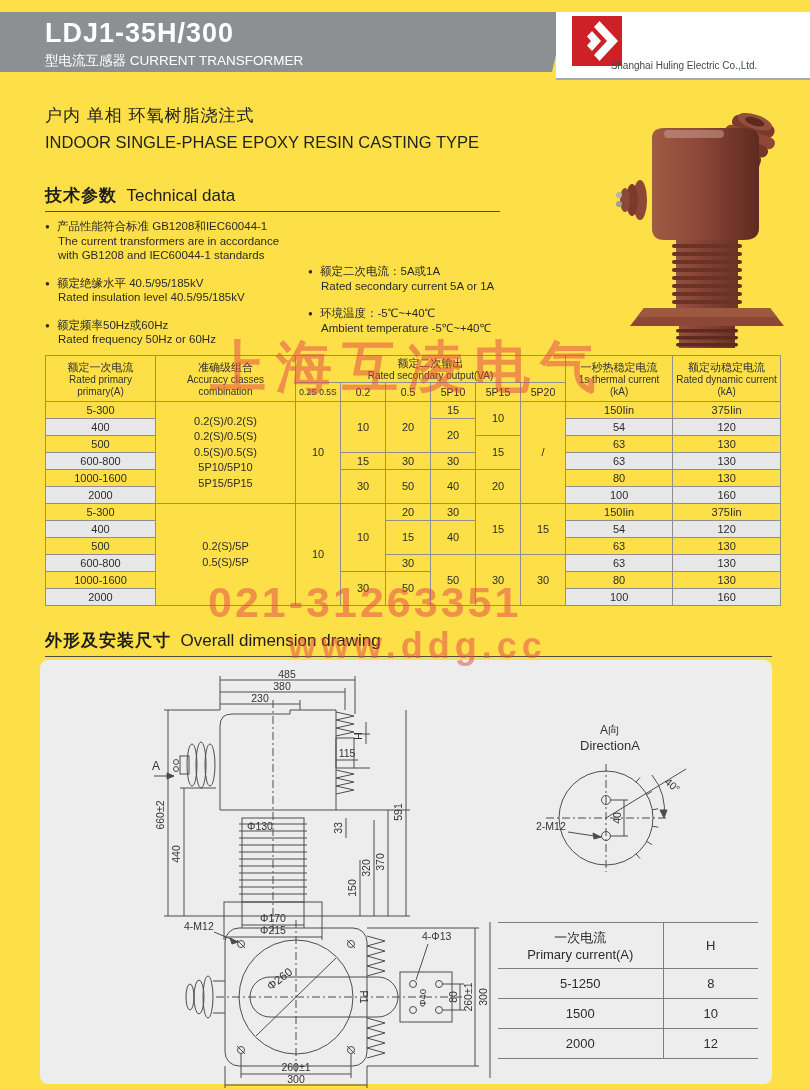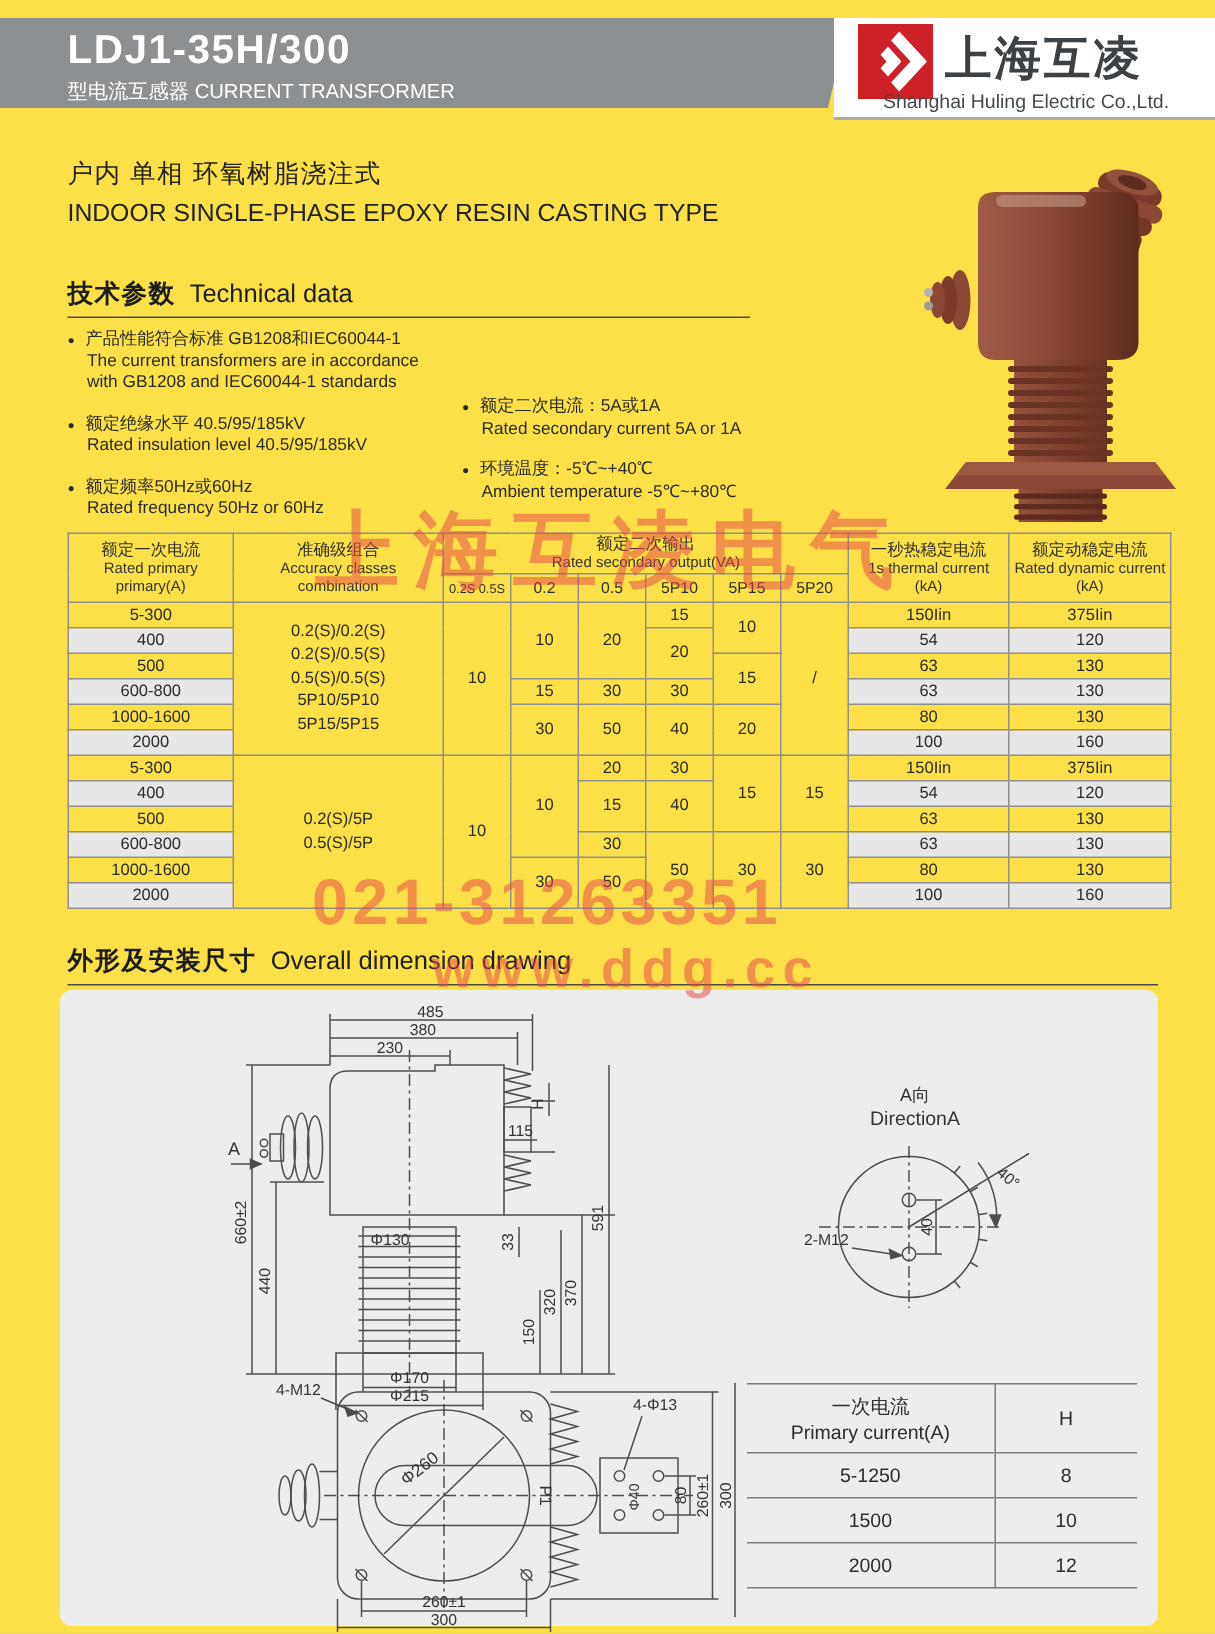--- a/index.html
+++ b/index.html
@@ -9,21 +9,21 @@
   
   .banner { position:absolute; left:0; top:12px; width:566px; height:60px; background:#8d9093;
             clip-path:polygon(0 0,100% 0,calc(100% - 14px) 100%,0 100%); color:#fff; padding:6px 0 0 45px; }
   .banner .model { font-size:27px; font-weight:bold; letter-spacing:1px; }
   .banner .sub { font-size:13.5px; margin-top:3px; }
   .banner-right { position:absolute; right:0; top:12px; width:38px; height:42px; background:#8d9093;
             clip-path:polygon(30% 0,100% 0,100% 100%,0 100%); }
   .logo-box { position:absolute; left:556px; top:12px; width:254px; height:66px; background:#fff; }
   .logo-sq { position:absolute; left:16px; top:4px; width:50px; height:50px; }
   .brand-cn { position:absolute; left:74px; top:6px; font-size:31px; font-weight:bold; color:#3c4146; letter-spacing:2px; }
-  .brand-en { position:absolute; left:4px; top:48px; width:248px; text-align:center; font-size:13px; color:#45494e; }
+  .brand-en { position:absolute; left:4px; top:48px; width:248px; text-align:center; font-size:10px; color:#45494e; }
   .logo-rule { position:absolute; left:556px; top:78px; width:254px; height:2px; background:#a7abae; }
 
   
   .intro { position:absolute; left:45px; top:104px; }
   .intro .cn { font-size:17px; color:#222; letter-spacing:1px; }
   .intro .en { font-size:16.5px; margin-top:6px; color:#222; }
 
   .sec-head { position:absolute; left:45px; font-size:17px; color:#1d1d1d; border-bottom:1.5px solid #4a4a4a; padding-bottom:4px; }
   .sec-head .cn { font-weight:bold; letter-spacing:1px; }
   .sec-head .en { font-weight:normal; }
@@ -85,21 +85,20 @@
     <div class="model">LDJ1-35H/300</div>
     <div class="sub">型电流互感器 CURRENT TRANSFORMER</div>
   </div>
   <div class="banner-right"></div>
   <div class="logo-box">
     <svg class="logo-sq" viewBox="0 0 100 100">
       <rect x="0" y="0" width="100" height="100" fill="#cd2127"></rect>
       <polygon points="55,10 92,50 55,90 44,78 70,50 44,22" fill="#fff"></polygon>
       <polygon points="40,30 58,50 40,70 30,59 38,50 30,41" fill="#fff"></polygon>
     </svg>
-    <div class="brand-cn">上海互凌</div>
     <div class="brand-en">Shanghai Huling Electric Co.,Ltd.</div>
   </div>
   <div class="logo-rule"></div>
 
   <div class="intro">
     <div class="cn">户内  单相  环氧树脂浇注式</div>
     <div class="en">INDOOR SINGLE-PHASE EPOXY RESIN CASTING TYPE</div>
   </div>
 
   <div class="sec-head" id="tech-heading">
@@ -123,21 +122,21 @@
     </div>
   </div>
 
   <div class="bullets" id="bullets-right">
     <div class="bullet">
       <div class="cn">额定二次电流：5A或1A</div>
       <div class="en">Rated secondary current 5A or 1A</div>
     </div>
     <div class="bullet">
       <div class="cn">环境温度：-5℃~+40℃</div>
-      <div class="en">Ambient temperature -5℃~+80℃</div>
+      <div class="en">Ambient temperature -5℃~+40℃</div>
     </div>
   </div>
 
   <svg class="photo" viewBox="0 0 205 248">
     <defs>
       <linearGradient id="brn" x1="0" y1="0" x2="1" y2="0">
         <stop offset="0" stop-color="#a express05b45"></stop>
           <stop offset="0" stop-color="#a05b45"></stop>
         <stop offset="0.45" stop-color="#8c4737"></stop>
           <stop offset="1" stop-color="#5e2a20"></stop>

